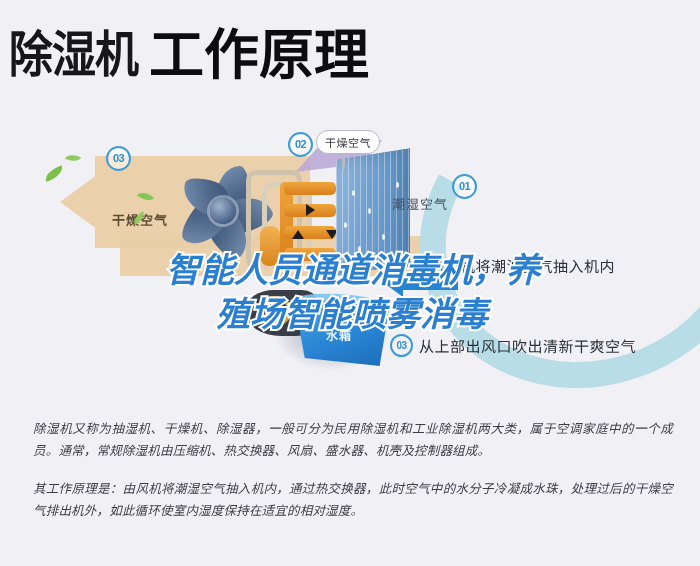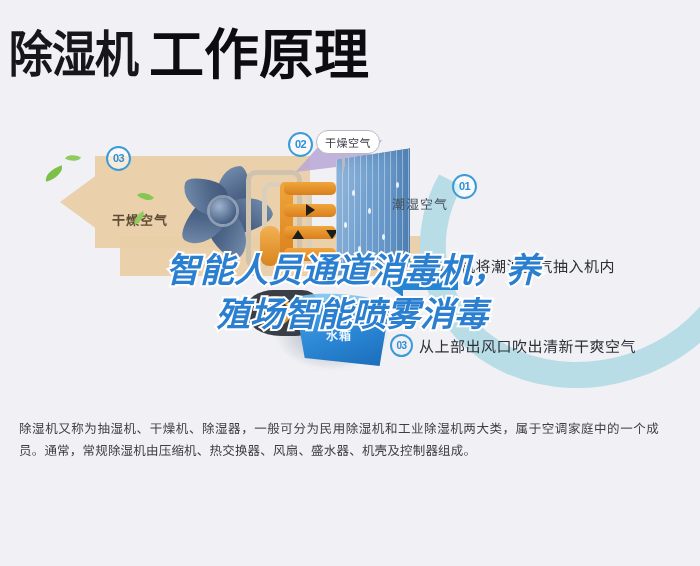--- a/index.html
+++ b/index.html
@@ -418,23 +418,24 @@
       0 0 1px #ffffff,
       1px 1px 0 rgba(255,255,255,.9);
     white-space: nowrap;
   }
   .overlay-line.l1 { padding-left: 6px; }
   .overlay-line.l2 { padding-left: 4px; }
 
   
   .copy {
     position: absolute;
-    left: 19px;
+    left: 33px;
     top: 418px;
     width: 640px;
+    font-style: italic;
   }
   .copy p {
     margin: 0 0 16px 0;
     font-size: 12.5px;
     line-height: 22px;
     color: #3d3d44;
     letter-spacing: .2px;
     text-align: justify;
   }
   .copy p:last-child { margin-bottom: 0; }
@@ -522,15 +523,16 @@
 
   </div>
 
   <div class="overlay">
     <div class="overlay-line l1">智能人员通道消毒机，养</div>
     <div class="overlay-line l2">殖场智能喷雾消毒</div>
   </div>
 
   <div class="copy">
     <p>除湿机又称为抽湿机、干燥机、除湿器，一般可分为民用除湿机和工业除湿机两大类，属于空调家庭中的一个成员。通常，常规除湿机由压缩机、热交换器、风扇、盛水器、机壳及控制器组成。</p>
+    <p>其工作原理是：由风机将潮湿空气抽入机内，通过热交换器，此时空气中的水分子冷凝成水珠，处理过后的干燥空气排出机外，如此循环使室内湿度保持在适宜的相对湿度。</p>
   </div>
 
 </div>
 
 </body></html>

